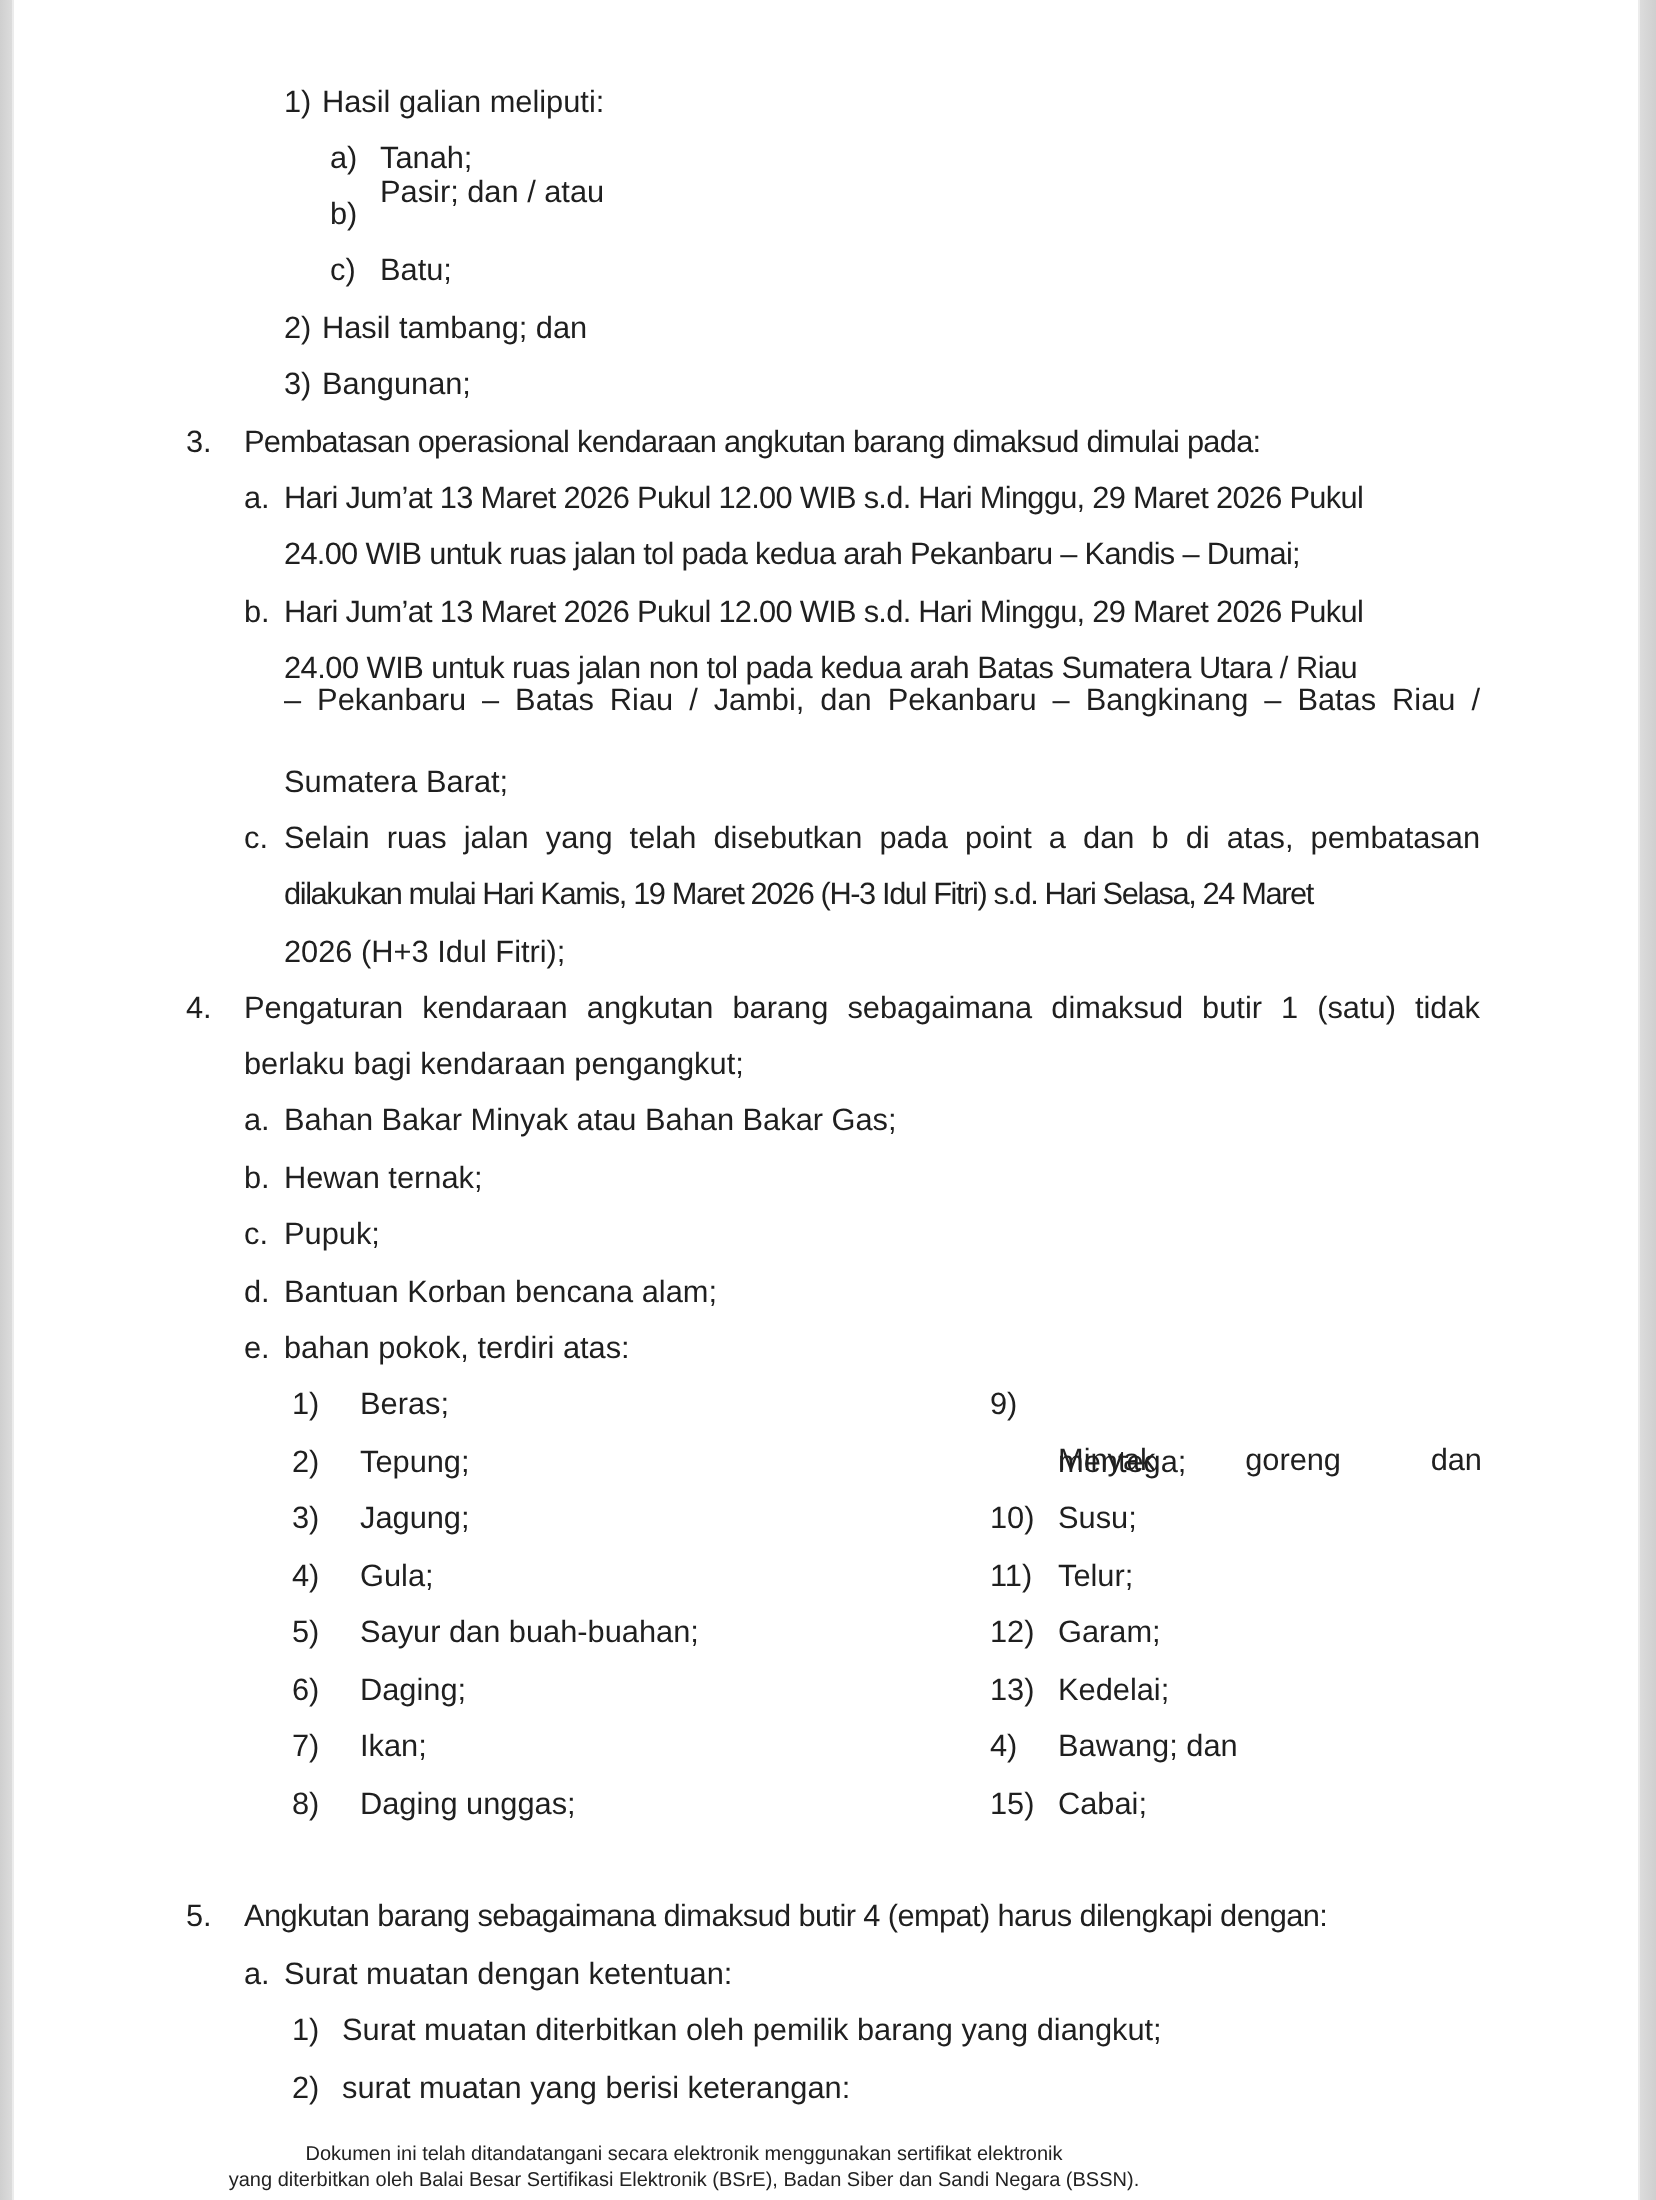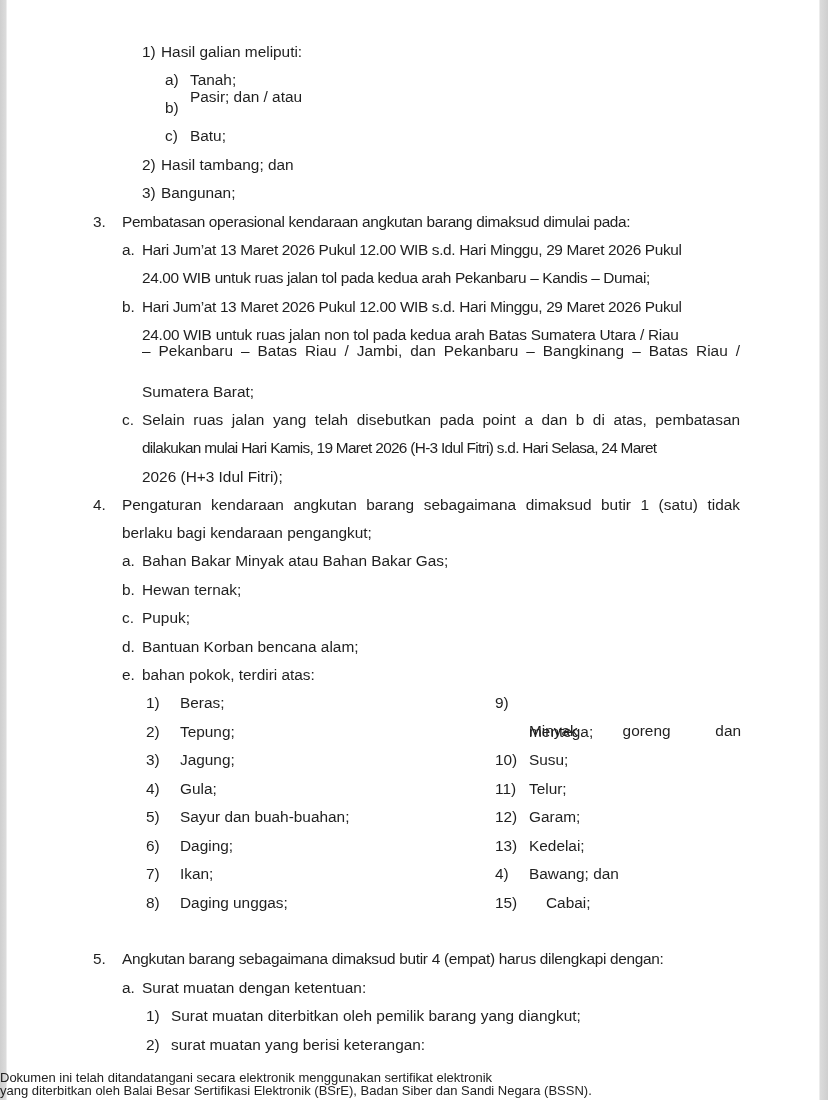--- a/index.html
+++ b/index.html
@@ -11,21 +11,21 @@
   }
   .page {
     position:absolute; left:6px; top:0; width:814px; height:1100px;
     background:#ffffff;
     box-shadow: inset 1px 0 0 #ececec, inset -1px 0 0 #ececec;
   }
   .edge-left { position:absolute; left:0; top:0; width:6px; height:1100px; background:linear-gradient(to right,#cfcfcf,#dcdcdc); }
   .edge-right { position:absolute; right:0; top:0; width:8px; height:1100px; background:linear-gradient(to right,#dcdcdc,#cfcfcf); }
   .ln { position:absolute; font-size:15.4px; line-height:18px; white-space:nowrap; }
   .just { position:absolute; font-size:15.4px; line-height:18px; text-align:justify; text-align-last:justify; white-space:normal; }
-  .footer { position:absolute; left:0; width:684px; text-align:left; font-size:13px; line-height:12px; color:#222; white-space:nowrap; }
+  .footer { position:absolute; left:0; width:684px; text-align:center; font-size:10px; line-height:12px; color:#222; white-space:nowrap; }
 </style>
 </head>
 <body>
 
 <div class="edge-left"></div>
 <div class="edge-right"></div>
 <div class="page"></div>
 
 <div>
   <span class="ln" style="left:142px;top:43px;">1)</span>
@@ -110,21 +110,21 @@
     <span class="ln" style="left:529px;top:751px;">Susu;</span>
     <span class="ln" style="left:495px;top:780px;">11)</span>
     <span class="ln" style="left:529px;top:780px;">Telur;</span>
     <span class="ln" style="left:495px;top:808px;">12)</span>
     <span class="ln" style="left:529px;top:808px;">Garam;</span>
     <span class="ln" style="left:495px;top:837px;">13)</span>
     <span class="ln" style="left:529px;top:837px;">Kedelai;</span>
     <span class="ln" style="left:495px;top:865px;">4)</span>
     <span class="ln" style="left:529px;top:865px;">Bawang; dan</span>
     <span class="ln" style="left:495px;top:894px;">15)</span>
-    <span class="ln" style="left:546px;top:894px;">Cabai;</span>
+    <span class="ln" style="left:529px;top:894px;">Cabai;</span>
   </div>
 </div>
 
 <div>
   <span class="ln" style="left:93px;top:950px;">5.</span>
   <span class="ln" style="left:122px;top:950px;letter-spacing:-0.3px;">Angkutan barang sebagaimana dimaksud butir 4 (empat) harus dilengkapi dengan:</span>
 
   <span class="ln" style="left:122px;top:979px;">a.</span>
   <span class="ln" style="left:142px;top:979px;">Surat muatan dengan ketentuan:</span>
 

